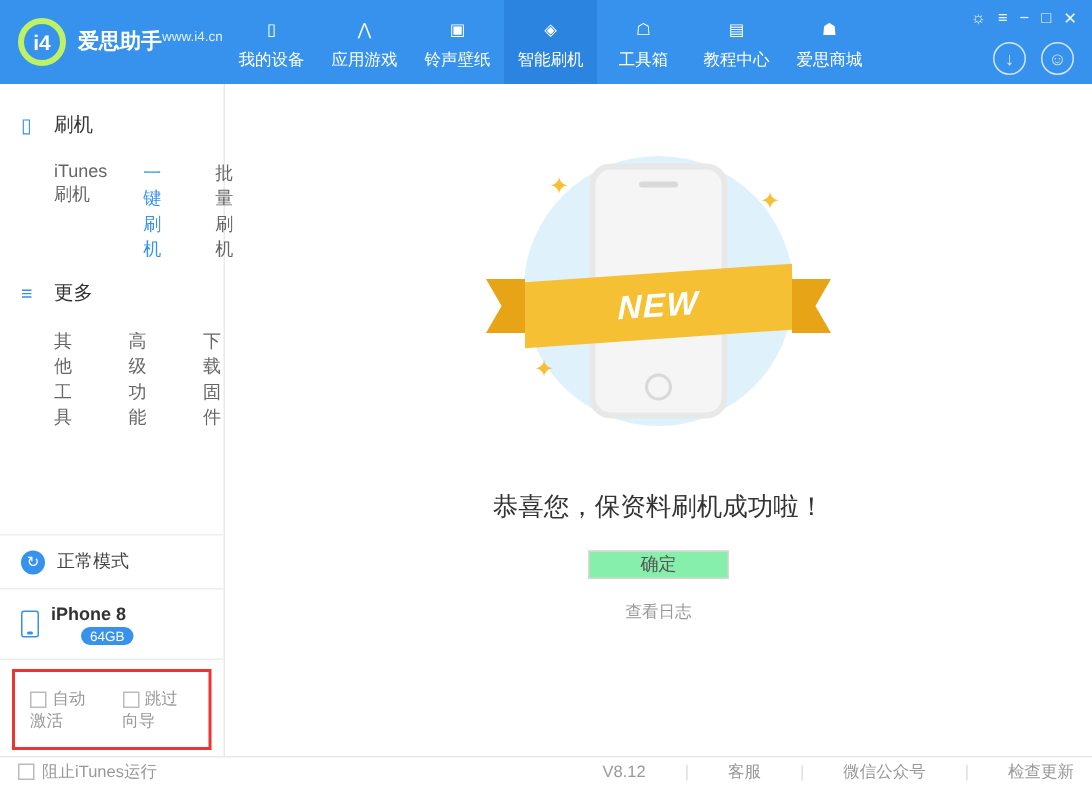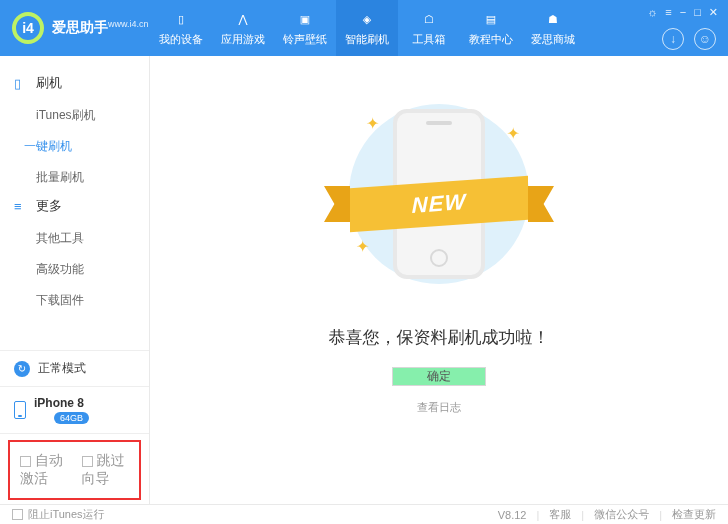--- a/index.html
+++ b/index.html
@@ -19,31 +19,31 @@
 
 .winctrl { display: flex; align-items: flex-start; gap: 8px; padding: 6px 10px 0 0; font-size: 11px; }
 .winctrl span { cursor: pointer; opacity:.9; }
 .user-icns { position:absolute; right:12px; top:28px; display:flex; gap:10px; }
 .cir { width:22px; height:22px; border:1.5px solid #cfe6fb; border-radius:50%; display:flex; align-items:center; justify-content:center; color:#cfe6fb; font-size:12px; cursor:pointer;}
 
 .workspace { display: flex; height: 448px; }
 .sidebar { width: 150px; border-right: 1px solid #e9e9e9; display: flex; flex-direction: column; padding-top: 14px; }
 .sec { padding: 4px 14px 8px; display: flex; align-items: center; gap: 8px; font-size: 13px; color: #333; }
 .sec .sicon{ color:#3792ed; font-size:13px; width:14px; display:inline-block;}
-.items { display: flex; flex-direction: column; }
+.items { display: flex; flex-direction: row; }
 .item { padding: 7px 0 7px 36px; font-size: 12px; color: #666; cursor: pointer; }
 .item.active { color: #3792ed; padding-left: 24px; }
 
 .status-block { margin-top:auto; border-top:1px solid #eee; }
 .mode, .dev { padding: 9px 14px; display:flex; align-items:center; gap:8px; font-size:12px; color:#444; border-bottom:1px solid #eee;}
 .mode .dot{ width:16px; height:16px; border-radius:50%; background:#3792ed; display:flex; align-items:center; justify-content:center; color:#fff; font-size:10px;}
 .dev .picon{ width:12px; height:18px; border:1.5px solid #3792ed; border-radius:2px; position:relative;}
 .dev .picon::after{content:""; position:absolute; bottom:1px; left:50%; transform:translateX(-50%); width:4px; height:2px; background:#3792ed; border-radius:1px;}
 .badge64{ margin-left:20px; margin-top:-2px; background:#3792ed; color:#fff; font-size:9px; padding:1px 6px; border-radius:8px; display:inline-block;}
-.check-row{ padding:10px; border:2px solid #e33; display:flex; gap:14px; font-size:14px; color:#999; margin:6px 8px 4px;}
+.check-row{ padding:10px; border:2px solid #e33; display:flex; gap:14px; font-size:11px; color:#999; margin:6px 8px 4px;}
 .ck{ width:11px; height:11px; border:1px solid #bbb; display:inline-block; vertical-align:middle; margin-right:4px;}
 
 .main { flex:1; display:flex; flex-direction:column; align-items:center; position:relative; }
 .illus { margin-top:48px; width:210px; height:180px; position:relative; display:flex; align-items:center; justify-content:center;}
 .illus-bg{ width:180px; height:180px; background:#dff1fb; border-radius:50%; position:absolute;}
 .newphone{ width:92px; height:170px; background:#f5f5f5; border-radius:14px; border:4px solid #e8e8e8; position:relative; z-index:2;}
 .newphone::before{content:""; position:absolute; top:8px; left:50%; transform:translateX(-50%); width:26px; height:4px; background:#d9d9d9; border-radius:3px;}
 .newphone::after{content:""; position:absolute; bottom:8px; left:50%; transform:translateX(-50%); width:14px; height:14px; border:2px solid #d9d9d9; border-radius:50%;}
 .ribbon{ position:absolute; z-index:3; top:78px; left:-10px; right:-10px; height:44px; display:flex; align-items:center; justify-content:center;}
 .ribside{ width:26px; height:36px; background:#e8a417;}
@@ -52,21 +52,21 @@
 .ribmid{ flex:1; height:44px; background:#f6c035; transform:skewY(-4deg); display:flex; align-items:center; justify-content:center; color:#fff; font-weight:bold; font-size:22px; letter-spacing:1px; font-style:italic;}
 .sp{ position:absolute; color:#f6c035; font-size:16px;}
 .sp1{top:10px; left:32px;} .sp2{top:20px; right:24px;} .sp3{bottom:28px; left:22px;}
 
 .msg{ margin-top:42px; font-size:17px; color:#333;}
 .ok-btn{ margin-top:18px; padding:0 34px; border:1px solid #d7d7d7; background:#86efac; font-size:12px; color:#555; cursor:pointer;}
 .loglink{ margin-top:14px; font-size:11px; color:#999; cursor:pointer;}
 
 .footer{ position:absolute; bottom:0; left:0; right:0; height:20px; border-top:1px solid #e9e9e9; display:flex; align-items:center; font-size:11px; color:#999; padding:0 12px; background:#fff;}
 .footer .fck{ width:11px; height:11px; border:1px solid #bbb; display:inline-block; margin-right:5px; vertical-align:-2px;}
-.footer .right{ margin-left:auto; display:flex; gap:10px; align-items:center;}
+.footer .right{ margin-left:auto; display:flex; gap:26px; align-items:center;}
 .divd{ color:#ddd;}
 </style>
 </head>
 <body>
 
 <div class="titlebar">
   <div class="logo-block">
     <div class="logo-circle">i4</div>
     <div class="brand">
       <div class="brand-name">爱思助手</div>

